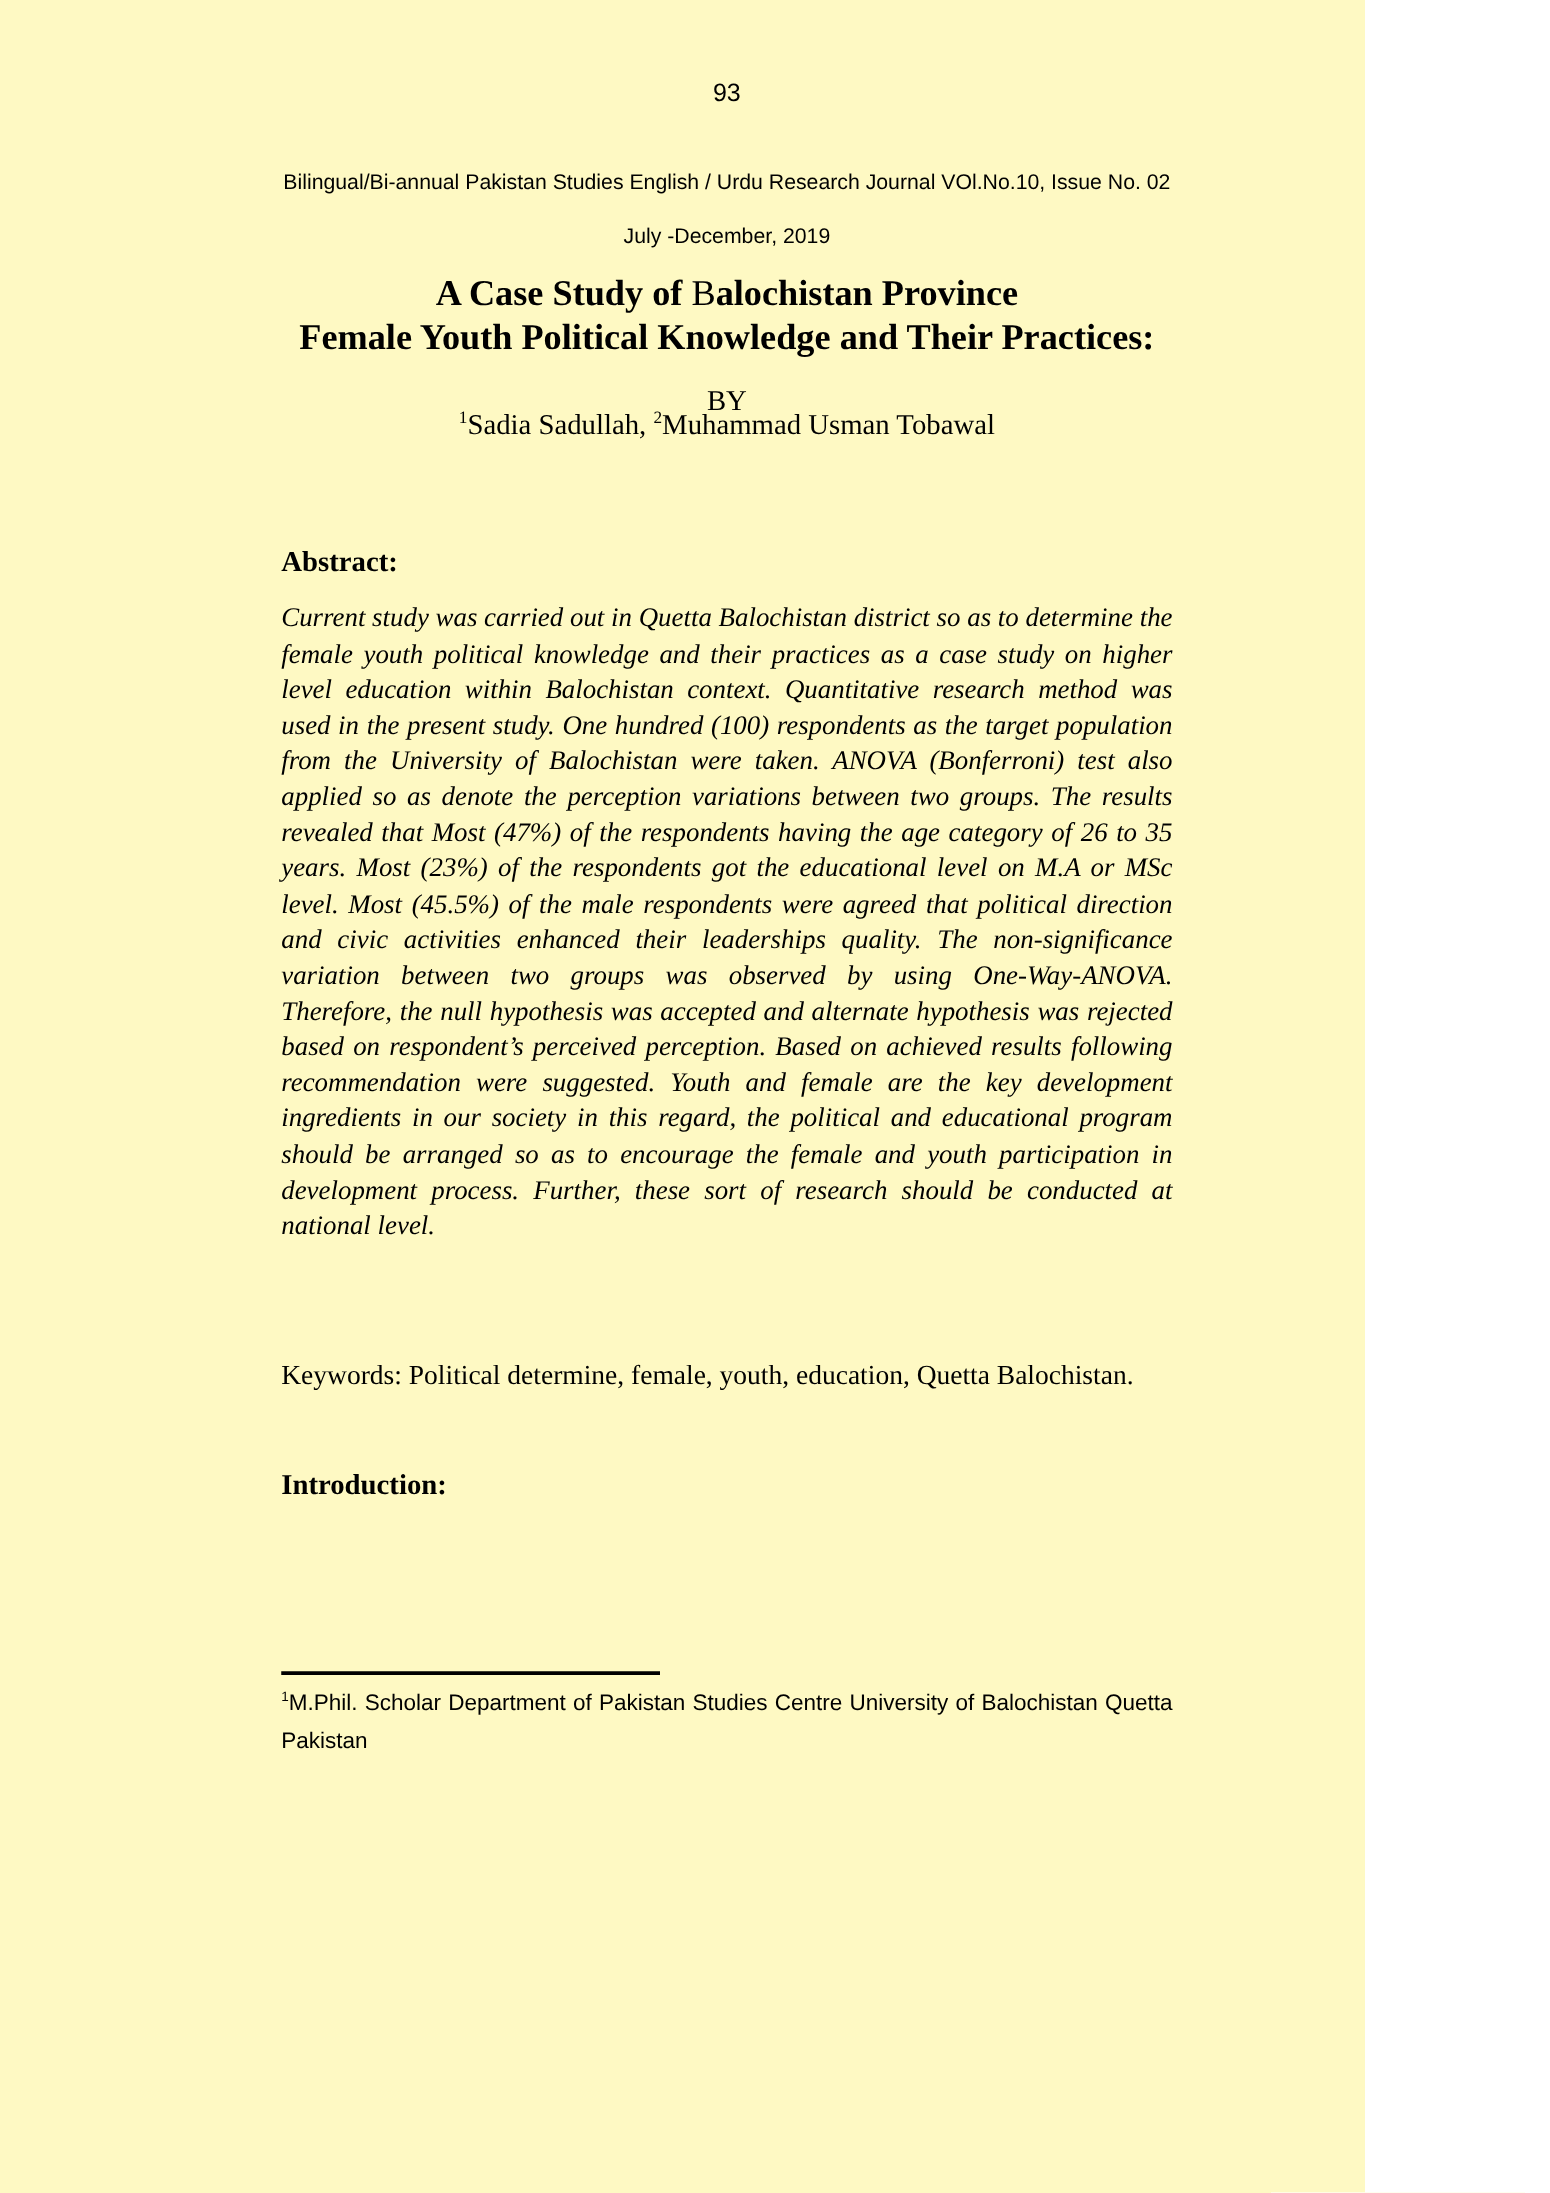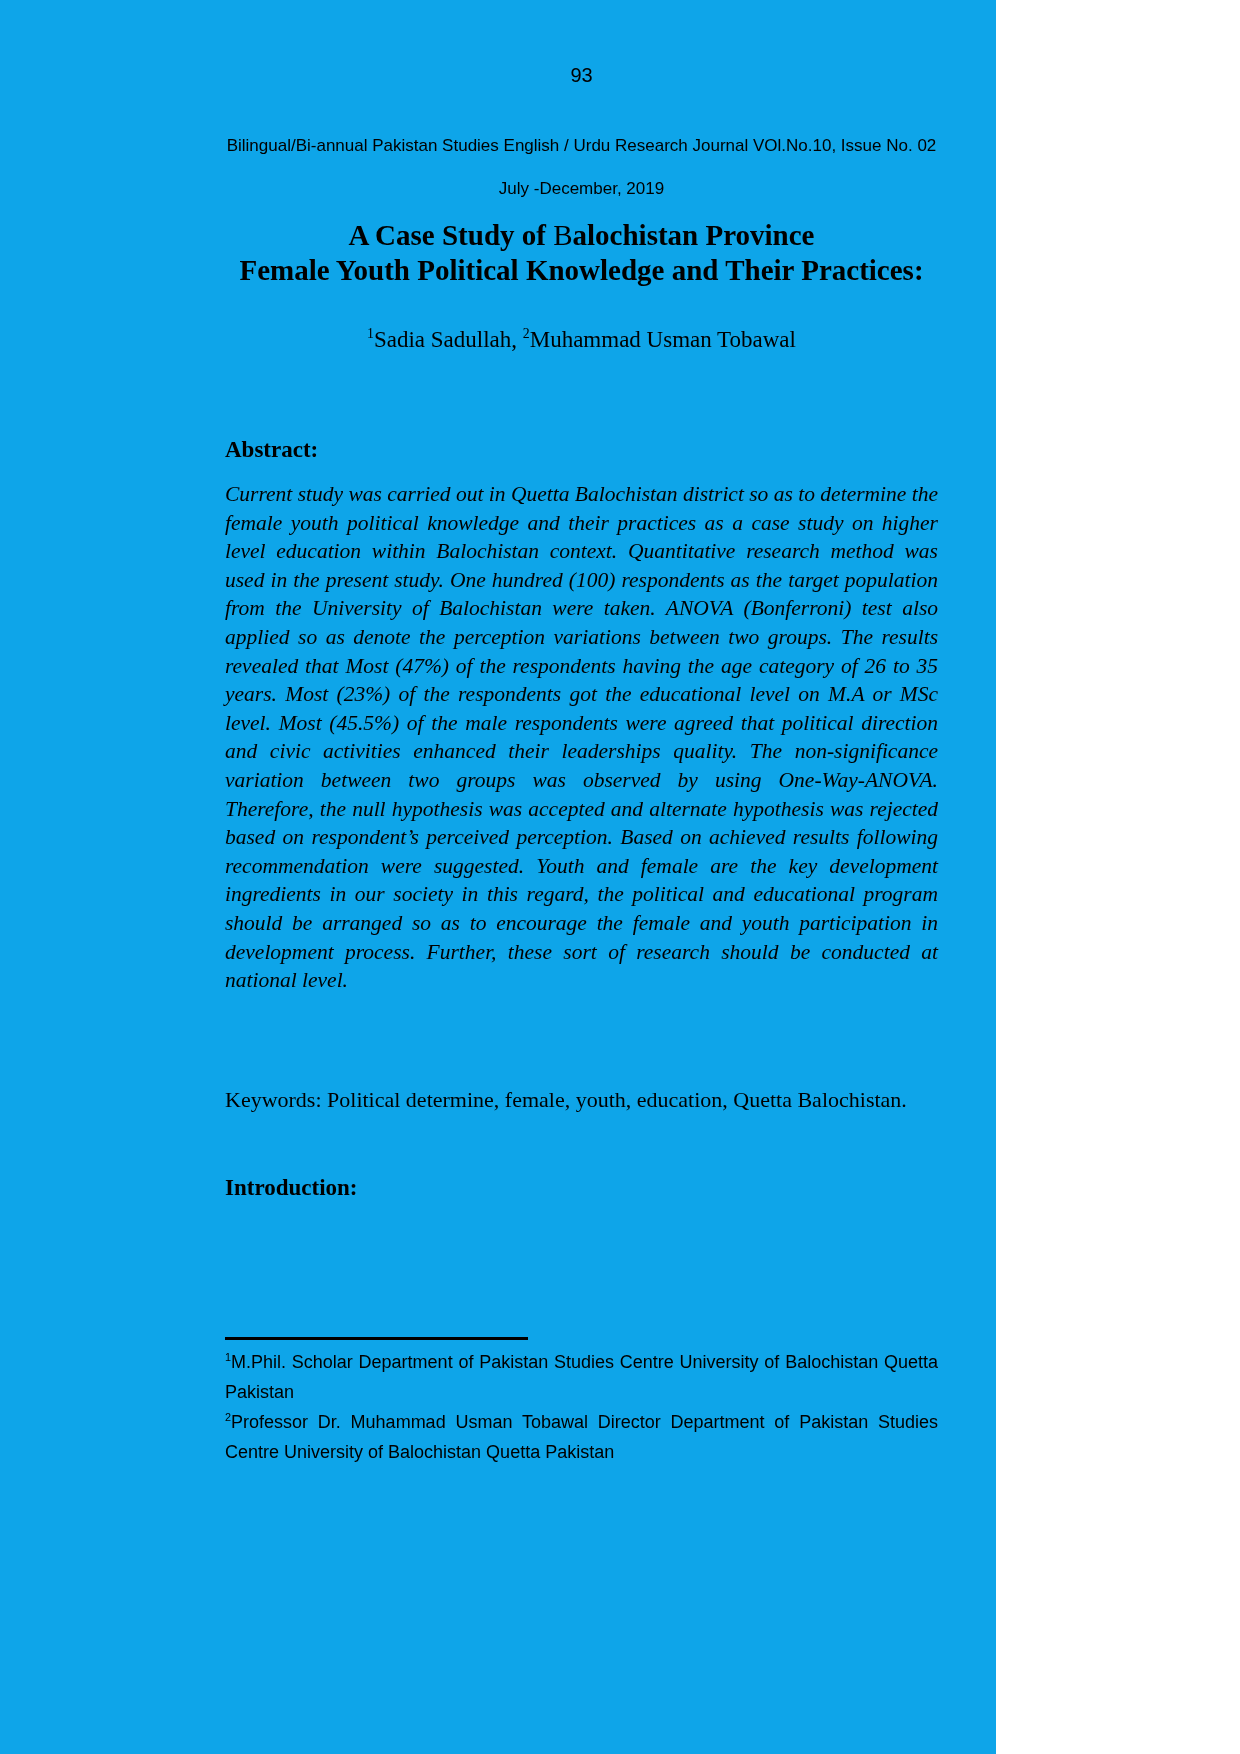--- a/index.html
+++ b/index.html
@@ -2,23 +2,23 @@
 <html><head>
 <meta charset="utf-8">
 <style>
   html, body {
     margin: 0;
     padding: 0;
     background: #ffffff;
   }
   .page {
     position: relative;
-    width: 996px;
+    width: 1092px;
     height: 1754px;
-    background: #0ea5e9;
+    background: #fef9c3;
     color: #000000;
     font-family: "Liberation Serif", serif;
     overflow: hidden;
   }
   .content {
     position: absolute;
     left: 225px;
     top: 0;
     width: 713px;
     height: 100%;
@@ -99,36 +99,36 @@
 
     <div class="blk journal sans center">Bilingual/Bi-annual Pakistan Studies English / Urdu Research Journal VOl.No.10, Issue No. 02</div>
 
     <div class="blk period sans center">July -December, 2019</div>
 
     <h1 class="blk title center">
       <span class="tline"><span>A Case Study of </span><span class="reg">B</span><span>alochistan Province</span></span>
       <span class="tline">Female Youth Political Knowledge and Their Practices:</span>
     </h1>
 
+    <div class="blk byline center">BY</div>
 
     <div class="blk authors center"><span><sup>1</sup><span>Sadia Sadullah, </span></span><span><sup>2</sup><span>Muhammad Usman Tobawal</span></span></div>
 
     <h2 class="blk heading abstract-heading">Abstract:</h2>
 
     <div class="blk abstract-body justify">Current study was carried out in Quetta Balochistan district so as to determine the female youth political knowledge and their practices as a case study on higher level education within Balochistan context. Quantitative research method was used in the present study. One hundred (100) respondents as the target population from the University of Balochistan were taken. ANOVA (Bonferroni) test also applied so as denote the perception variations between two groups. The results revealed that Most (47%) of the respondents having the age category of 26 to 35 years. Most (23%) of the respondents got the educational level on M.A or MSc level. Most (45.5%) of the male respondents were agreed that political direction and civic activities enhanced their leaderships quality. The non-significance variation between two groups was observed by using One-Way-ANOVA. Therefore, the null hypothesis was accepted and alternate hypothesis was rejected based on respondent’s perceived perception. Based on achieved results following recommendation were suggested. Youth and female are the key development ingredients in our society in this regard, the political and educational program should be arranged so as to encourage the female and youth participation in development process. Further, these sort of research should be conducted at national level.</div>
 
     <div class="blk keywords justify">
       <span class="kw-label">Keywords:</span>
       <span>Political determine, female, youth, education, Quetta Balochistan.</span>
     </div>
 
     <h2 class="blk heading intro-heading">Introduction:</h2>
 
 
     <div class="blk fn-rule"></div>
 
     <div class="blk footnotes sans justify">
       <p><sup>1</sup><span>M.Phil. Scholar Department of Pakistan Studies Centre University of Balochistan Quetta Pakistan</span></p>
-      <p><sup>2</sup><span>Professor Dr. Muhammad Usman Tobawal Director Department of Pakistan Studies Centre University of Balochistan Quetta Pakistan</span></p>
     </div>
 
   </div>
 </div>
 
 </body></html>

